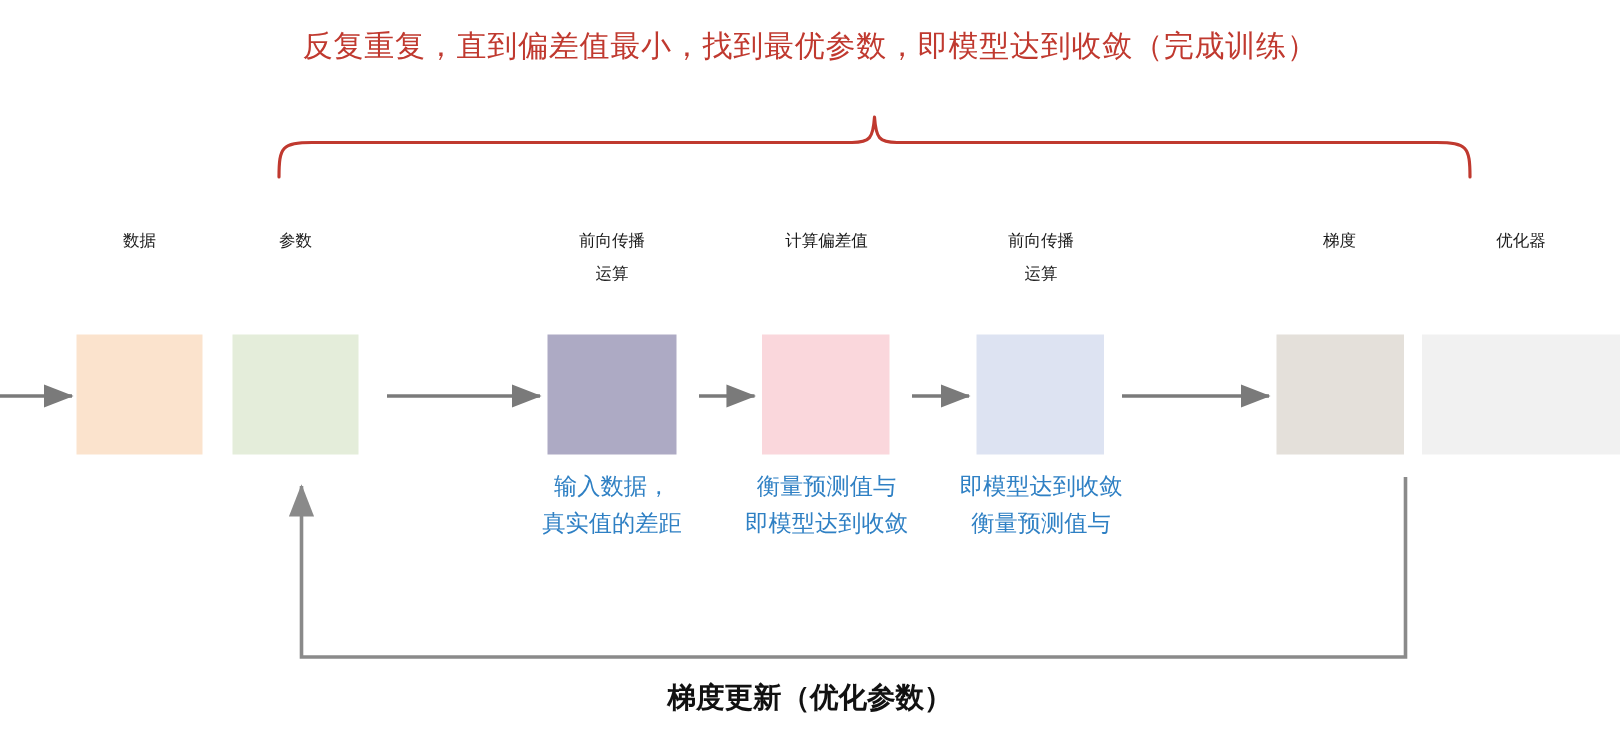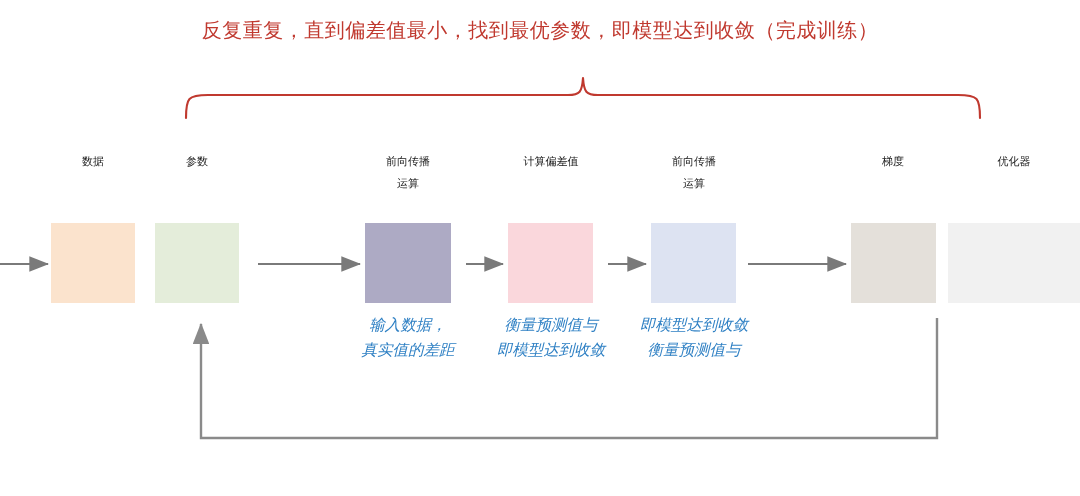--- a/index.html
+++ b/index.html
@@ -64,21 +64,20 @@
   }
   .caption {
     position: absolute;
     top: 162px;
     width: 100%;
     text-align: center;
     color: #2f80c4;
     font-size: 15.5px;
     line-height: 25px;
     white-space: normal;
-    font-style: italic;
   }
   
   .bottom-label {
     position: absolute;
     left: 0;
     top: 452px;
     width: 1080px;
     text-align: center;
     color: #111111;
     font-size: 19px;
@@ -172,14 +171,15 @@
   <div class="stage" style="left:815px; width:156px;">
     <div class="stage-label">梯度</div>
     <div class="box" style="left:36px; width:85px; height:80px; background:#e4e0da;"></div>
   </div>
 
   <div class="stage" style="left:948px; width:132px;">
     <div class="stage-label">优化器</div>
     <div class="box" style="left:0px; width:132px; height:80px; background:#f1f1f1;"></div>
   </div>
 
+  <div class="bottom-label">梯度更新（优化参数）</div>
 
 </div>
 
 </body></html>

